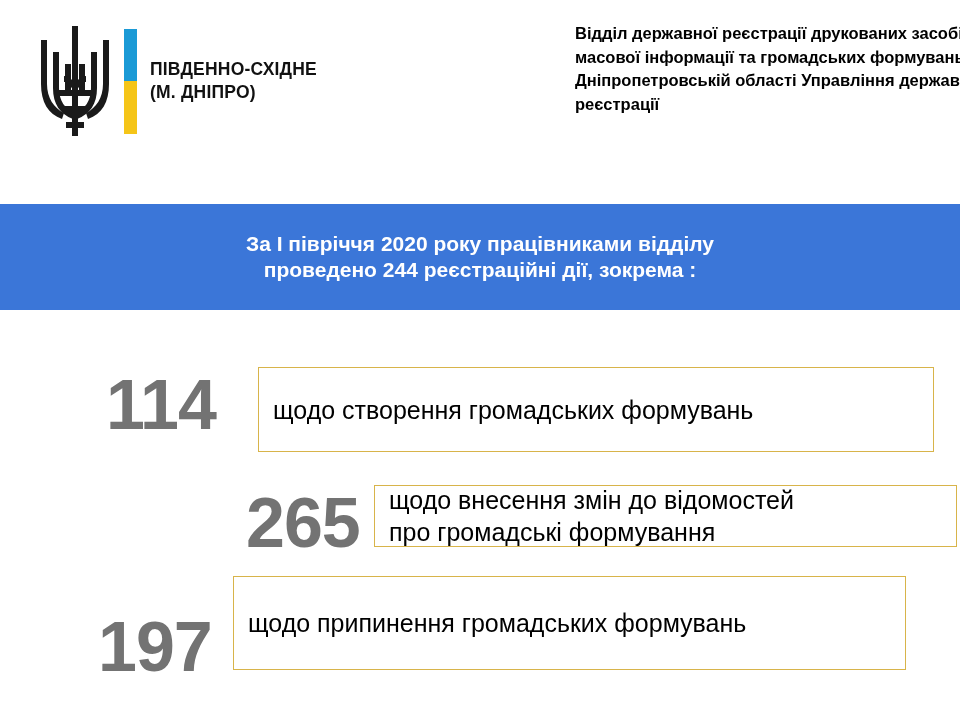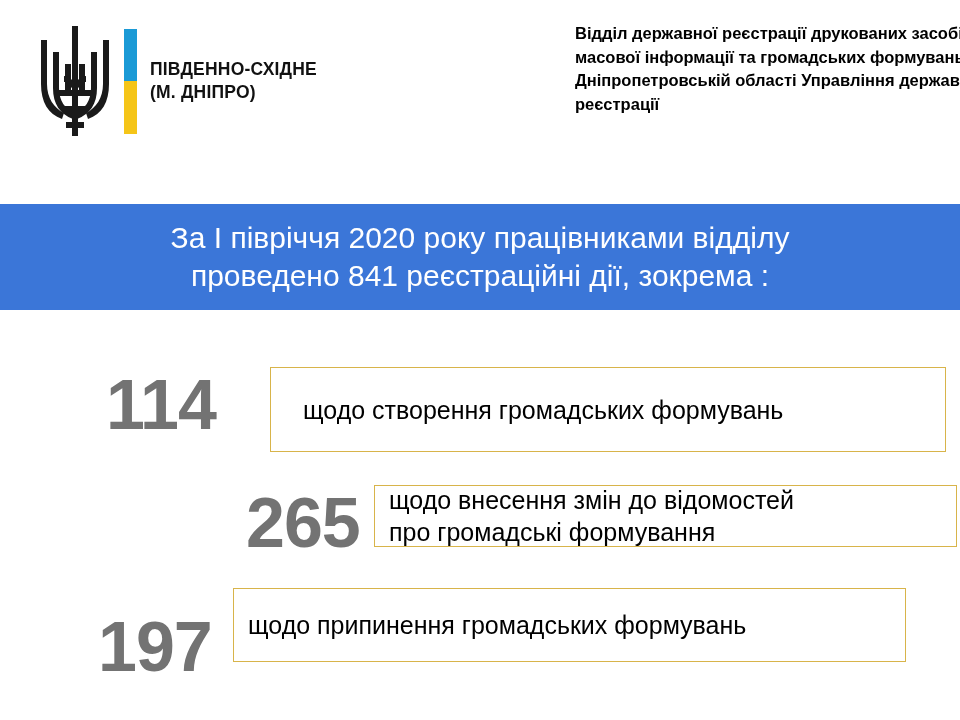--- a/index.html
+++ b/index.html
@@ -74,22 +74,22 @@
     height: 106px;
     background: #3b76d8;
     display: flex;
     align-items: center;
     justify-content: center;
   }
   .banner-text {
     width: 880px;
     text-align: center;
     color: #ffffff;
-    font-size: 30px;
-    font-weight: normal;
+    font-size: 21px;
+    font-weight: bold;
     line-height: 1.26;
   }
   .bignum {
     position: absolute;
     color: #737373;
     font-weight: bold;
     font-size: 70px;
     line-height: 1;
     letter-spacing: -1px;
     white-space: nowrap;
@@ -105,29 +105,29 @@
   .callout-text {
     color: #000000;
     font-size: 25px;
     line-height: 1.28;
     padding-left: 14px;
     padding-right: 8px;
   }
 
   
   #row1-num  { left: 106px; top: 370px; }
-  #row1-box  { left: 270px; top: 367px; width: 676px; height: 85px; padding-left: 18px; }
+  #row1-box  { left: 258px; top: 367px; width: 676px; height: 85px; }
 
   
   #row2-num  { left: 246px; top: 488px; }
   #row2-box  { left: 374px; top: 485px; width: 583px; height: 62px; }
 
   
   #row3-num  { left: 98px;  top: 612px; }
-  #row3-box  { left: 233px; top: 588px; width: 673px; height: 74px; align-items: center; }
+  #row3-box  { left: 233px; top: 576px; width: 673px; height: 94px; align-items: center; }
 </style>
 </head>
 <body>
 
 <div class="header">
 
   <div class="logo-block">
     <svg class="trident" viewBox="0 0 78 118">
       <g fill="#1a1a1a">
         <path d="M36 4 h6 v30 h-6 z"></path>
@@ -153,21 +153,21 @@
       <div>(М. ДНІПРО)</div>
     </div>
   </div>
 
   <div class="org-text">Відділ державної реєстрації друкованих засобів масової інформації та громадських формувань у Дніпропетровській області Управління державної реєстрації</div>
 </div>
 
 <div class="banner">
   <div class="banner-text">
     <div>За I півріччя 2020 року працівниками відділу</div>
-    <div>проведено 841 реєстраційні дії, зокрема :</div>
+    <div>проведено 244 реєстраційні дії, зокрема :</div>
   </div>
 </div>
 
 <div class="bignum" id="row1-num">114</div>
 <div class="callout" id="row1-box">
   <div class="callout-text">
     <div>щодо створення громадських формувань</div>
   </div>
 </div>
 

